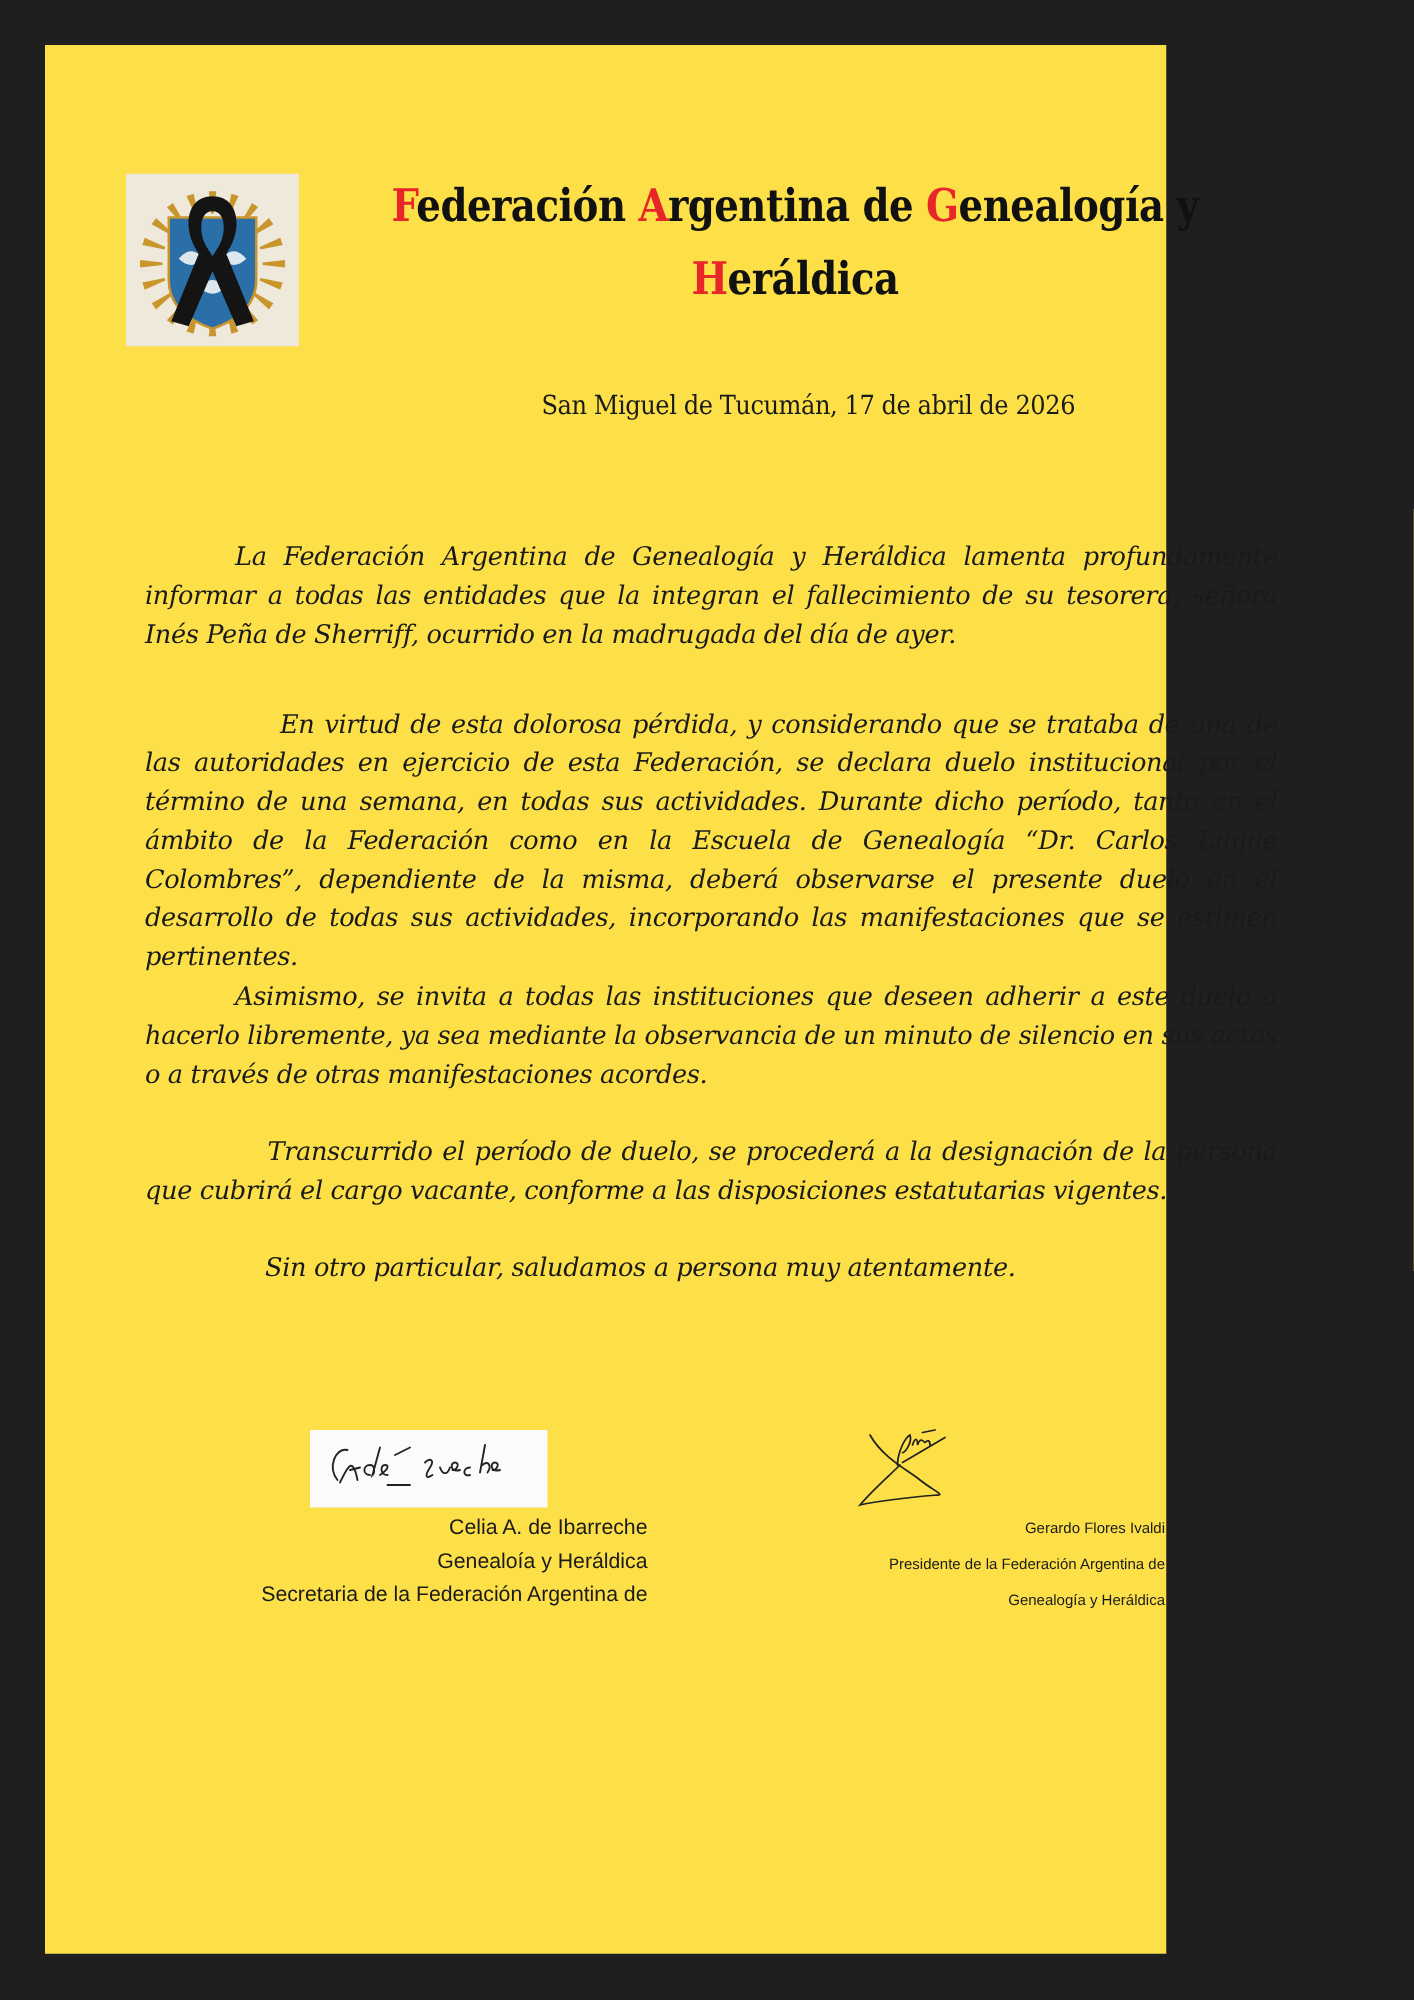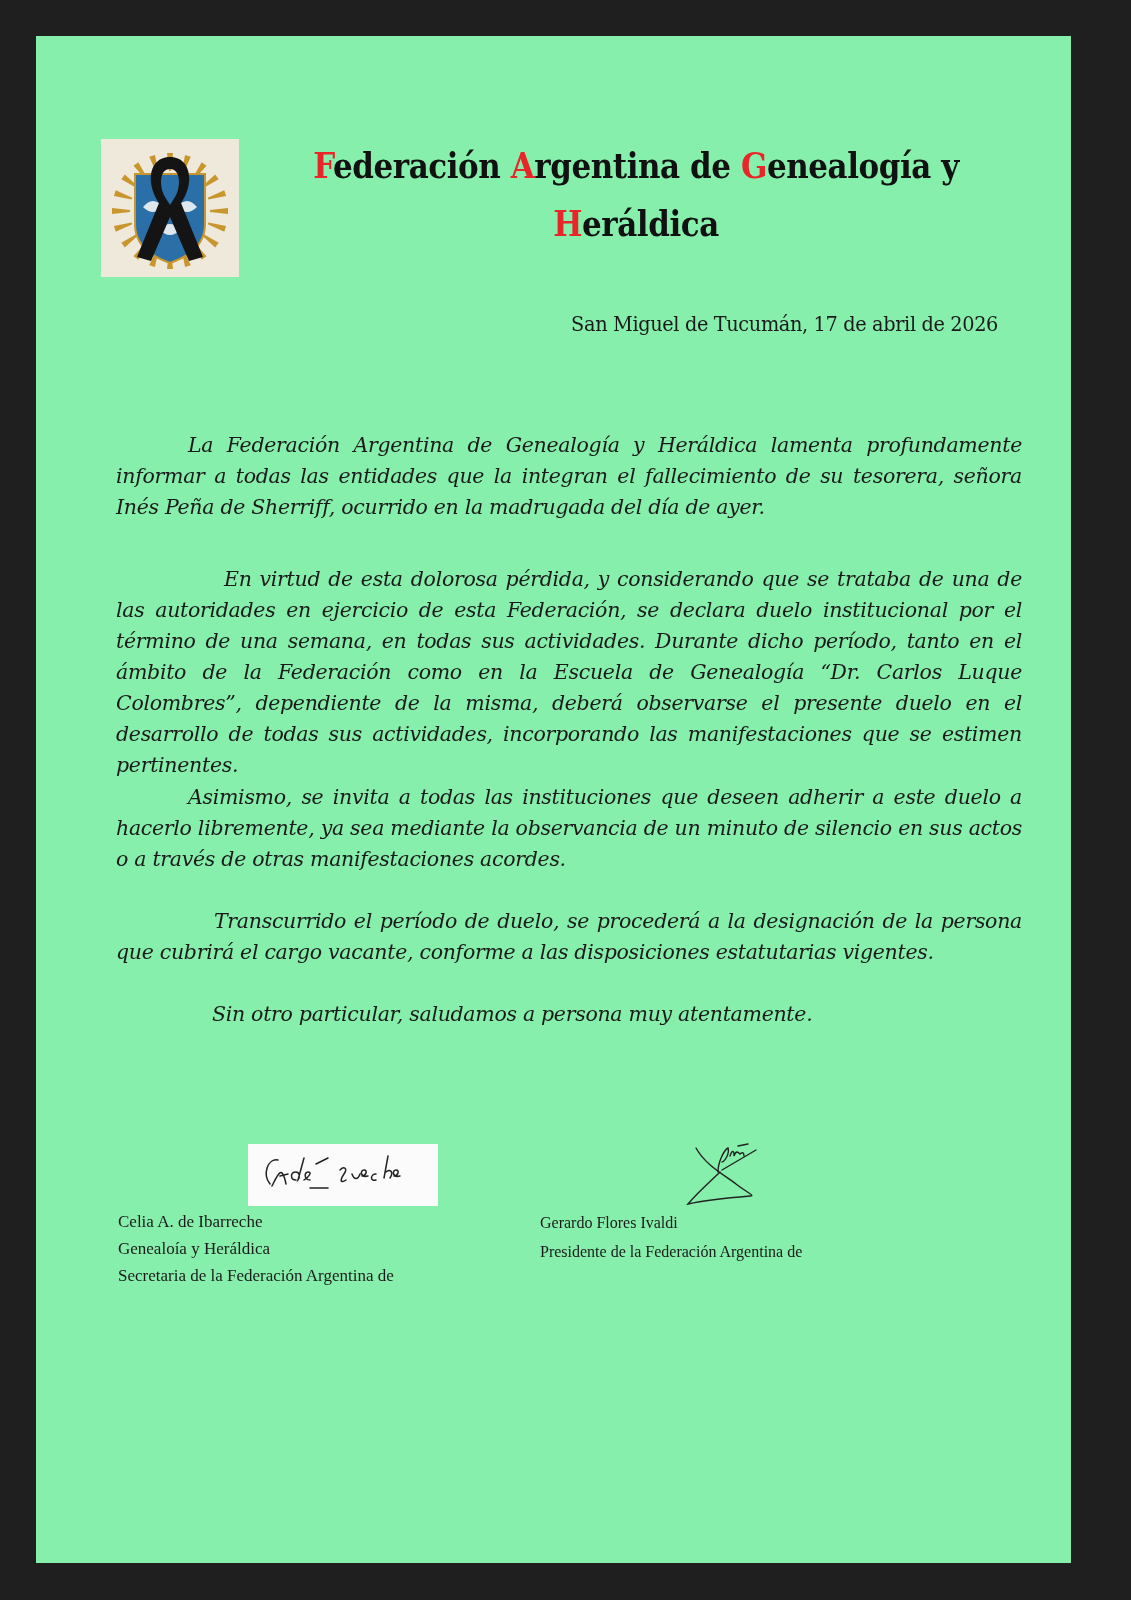--- a/index.html
+++ b/index.html
@@ -7,22 +7,22 @@
       width: 1131px; height: 1600px;
       background: #1f1f1f;
       position: relative;
       overflow: hidden;
       font-family: "Liberation Serif", "DejaVu Serif", serif;
       color: #1a1a1a;
     }
     .page {
       position: absolute;
       left: 36px; top: 36px;
-      width: 1035px; height: 1527px;
-      background: #86efac;
+      width: 897px; height: 1527px;
+      background: #fde047;
     }
     .logo {
       position: absolute;
       left: 65px; top: 103px;
       width: 138px; height: 138px;
       background: #efe9dc;
     }
     .logo svg { width: 100%; height: 100%; display: block; }
     .title {
       position: absolute;
@@ -64,27 +64,27 @@
     #p2 { top: 528px; }
     #p2 p { text-indent: 108px; }
     #p3 { top: 746px; }
     #p3 p { text-indent: 72px; }
     #p4 { top: 870px; }
     #p4 p { text-indent: 98px; }
     #p5 { top: 963px; }
     #p5 p { text-indent: 96px; }
     .sig-block {
       position: absolute;
-      text-align: left;
-      font-family: Liberation Serif, serif;
+      text-align: right;
+      font-family: Liberation Sans, sans-serif;
       font-size: 17px;
       line-height: 27px;
     }
     #sig-left { left: 82px; width: 400px; top: 1172px; }
-    #sig-right { left: 504px; width: 412px; top: 1172px; font-size: 16px; line-height: 29px; }
+    #sig-right { left: 484px; width: 412px; top: 1172px; font-size: 12px; line-height: 29px; }
     .sig-img { position: absolute; }
     #sig-img-left { left: 212px; top: 1108px; width: 190px; height: 62px; background: #fbfbfb; }
     #sig-img-right { left: 640px; top: 1100px; width: 100px; height: 80px; }
     .sig-img svg { width: 100%; height: 100%; display: block; }
   </style>
 </head>
 <body>
 
 <div class="page">
 
@@ -161,14 +161,15 @@
 
   <div class="sig-block" id="sig-left">
     <div>Celia A. de Ibarreche</div>
     <div>Genealoía y Heráldica</div>
     <div>Secretaria de la Federación Argentina de</div>
   </div>
 
   <div class="sig-block" id="sig-right">
     <div>Gerardo Flores Ivaldi</div>
     <div>Presidente de la Federación Argentina de</div>
+    <div>Genealogía y Heráldica</div>
   </div>
 </div>
 
 </body></html>

